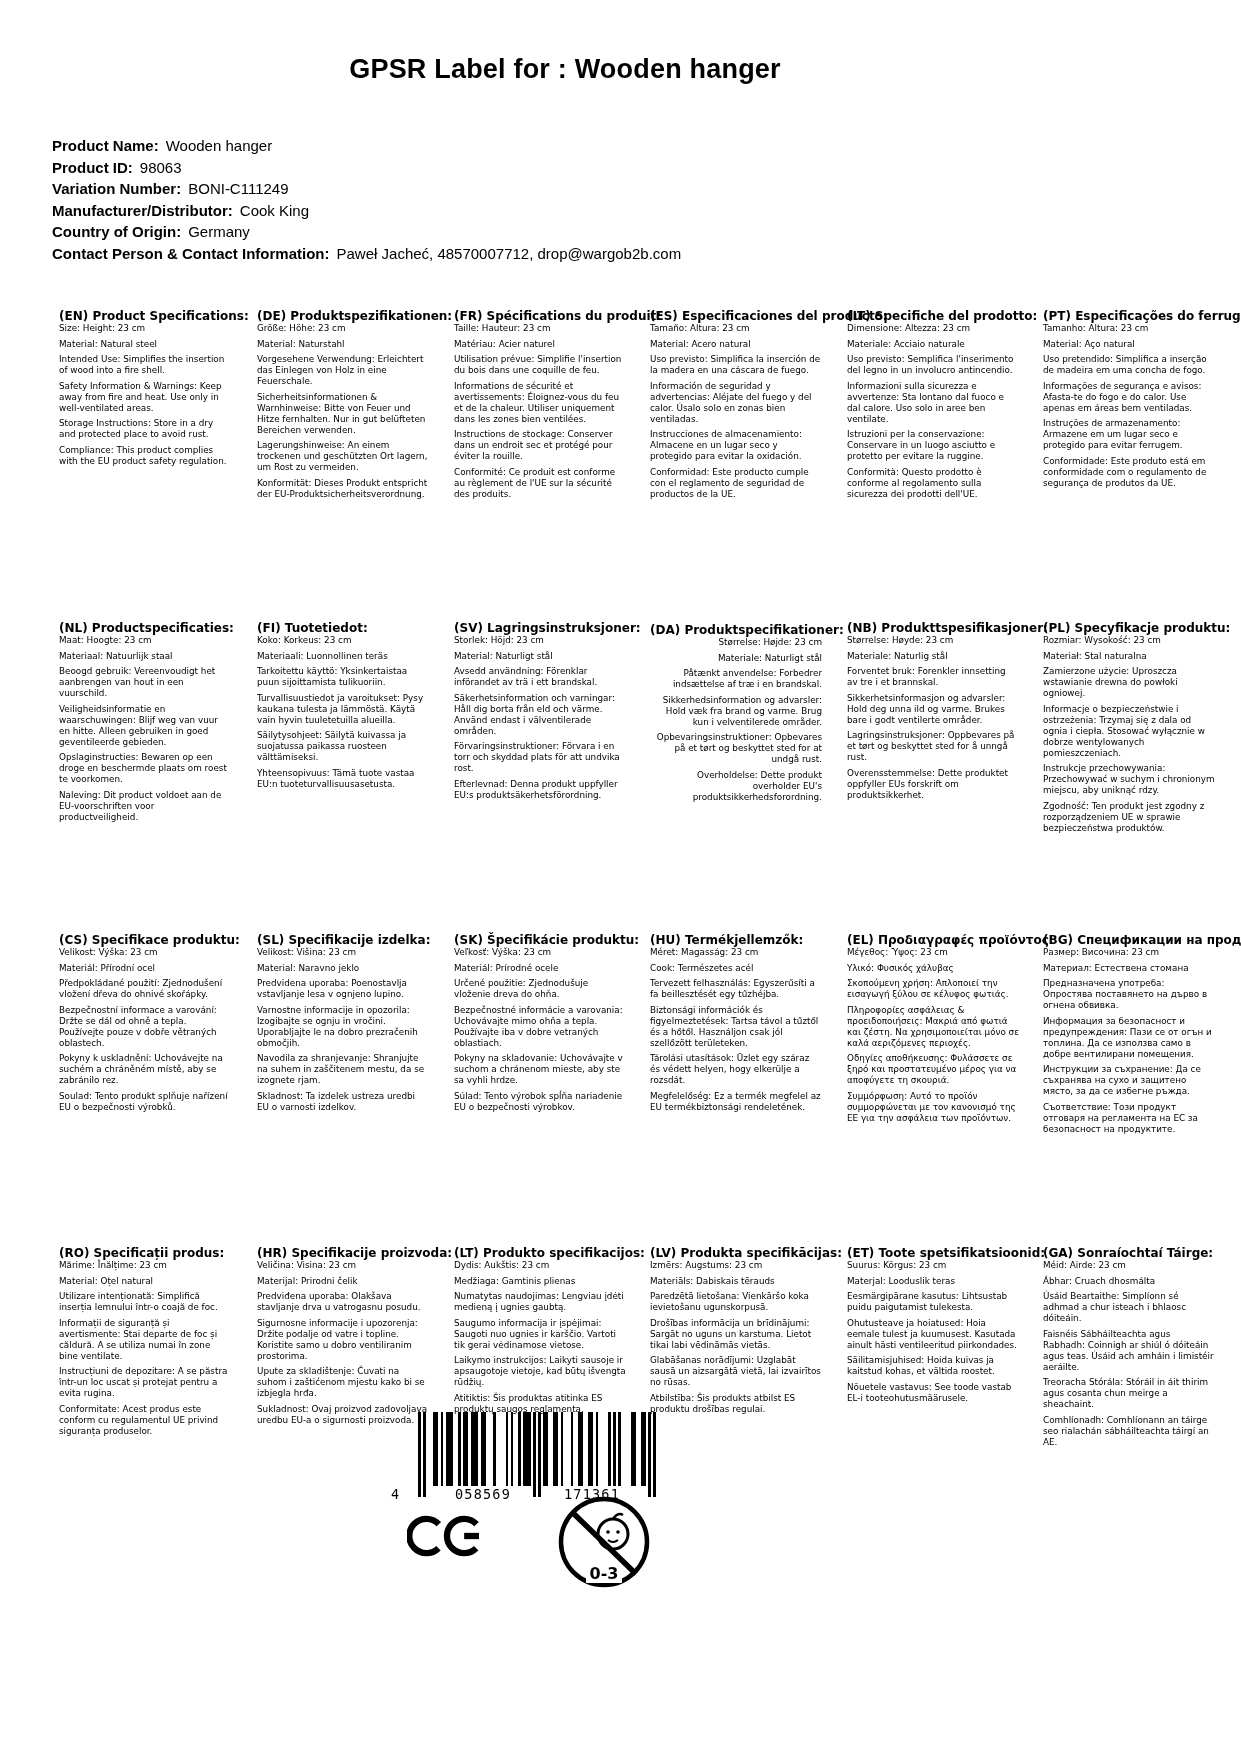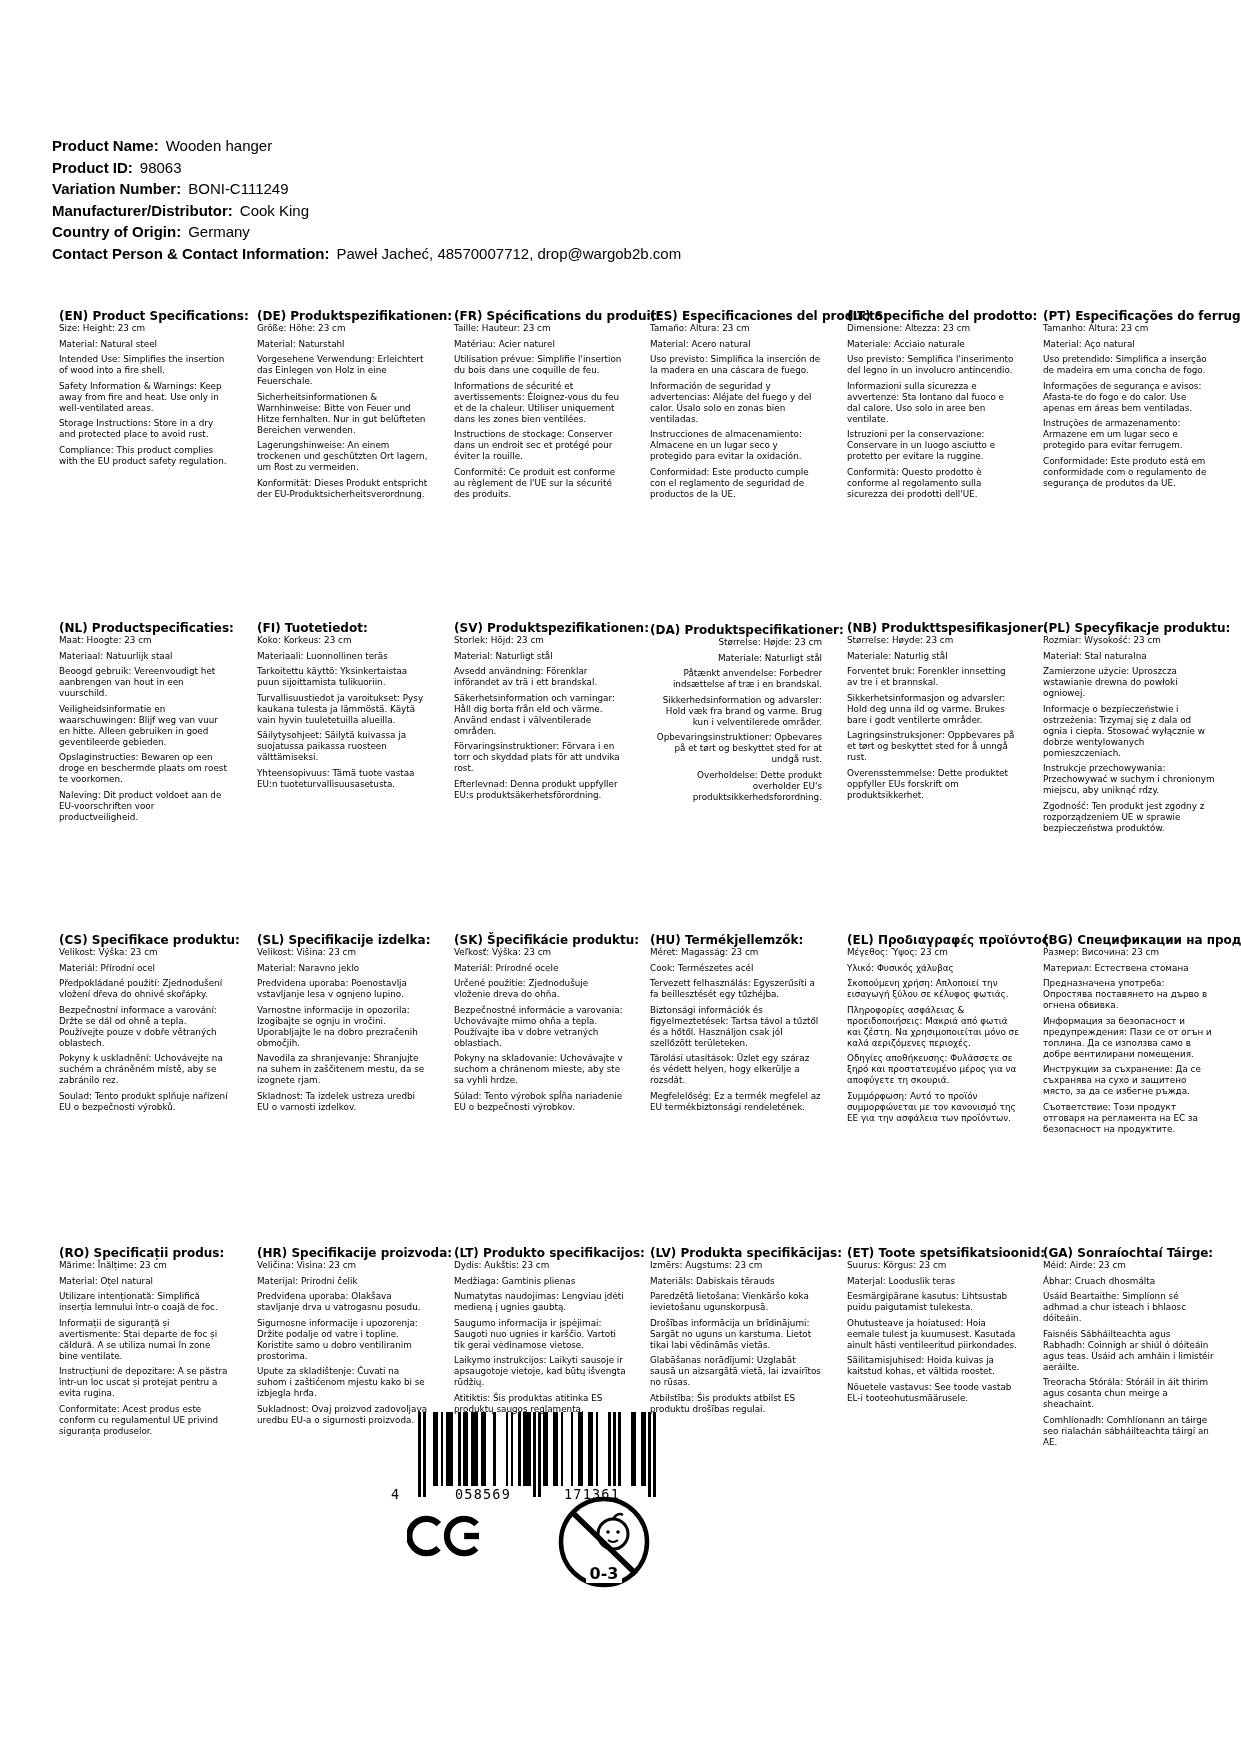--- a/index.html
+++ b/index.html
@@ -54,20 +54,21 @@
   .bc-g2{position:absolute;left:592px;transform:translateX(-50%);}
   .ce-mark{position:absolute;left:407px;top:1513px;}
   .age-warning{position:absolute;left:556px;top:1494px;}
   svg{display:block;}
 </style>
 </head>
 <body>
 
 <div class="page">
 
+  <div class="doc-title">GPSR Label for : Wooden hanger</div>
 
   <div class="product-info">
       <div class="info-row">
     <span class="info-label">Product Name:</span><span class="info-value">Wooden hanger</span>
   </div>
       <div class="info-row">
     <span class="info-label">Product ID:</span><span class="info-value">98063</span>
   </div>
       <div class="info-row">
     <span class="info-label">Variation Number:</span><span class="info-value">BONI-C111249</span>
@@ -166,21 +167,21 @@
     <div class="spec-body">
           <p>Koko: Korkeus: 23 cm</p>
           <p>Materiaali: Luonnollinen teräs</p>
           <p>Tarkoitettu käyttö: Yksinkertaistaa puun sijoittamista tulikuoriin.</p>
           <p>Turvallisuustiedot ja varoitukset: Pysy kaukana tulesta ja lämmöstä. Käytä vain hyvin tuuletetuilla alueilla.</p>
           <p>Säilytysohjeet: Säilytä kuivassa ja suojatussa paikassa ruosteen välttämiseksi.</p>
           <p>Yhteensopivuus: Tämä tuote vastaa EU:n tuoteturvallisuusasetusta.</p>
         </div>
   </div>
       <div class="spec-block" style="left: 395px; top: 312px;">
-    <div class="spec-header">(SV) Produktspezifikationen:</div>
+    <div class="spec-header">(SV) Lagringsinstruksjoner:</div>
     <div class="spec-body">
           <p>Storlek: Höjd: 23 cm</p>
           <p>Material: Naturligt stål</p>
           <p>Avsedd användning: Förenklar införandet av trä i ett brandskal.</p>
           <p>Säkerhetsinformation och varningar: Håll dig borta från eld och värme. Använd endast i välventilerade områden.</p>
           <p>Förvaringsinstruktioner: Förvara i en torr och skyddad plats för att undvika rost.</p>
           <p>Efterlevnad: Denna produkt uppfyller EU:s produktsäkerhetsförordning.</p>
         </div>
   </div>
       <div class="spec-block" style="left: 591px; top: 314px; text-align: right;">

